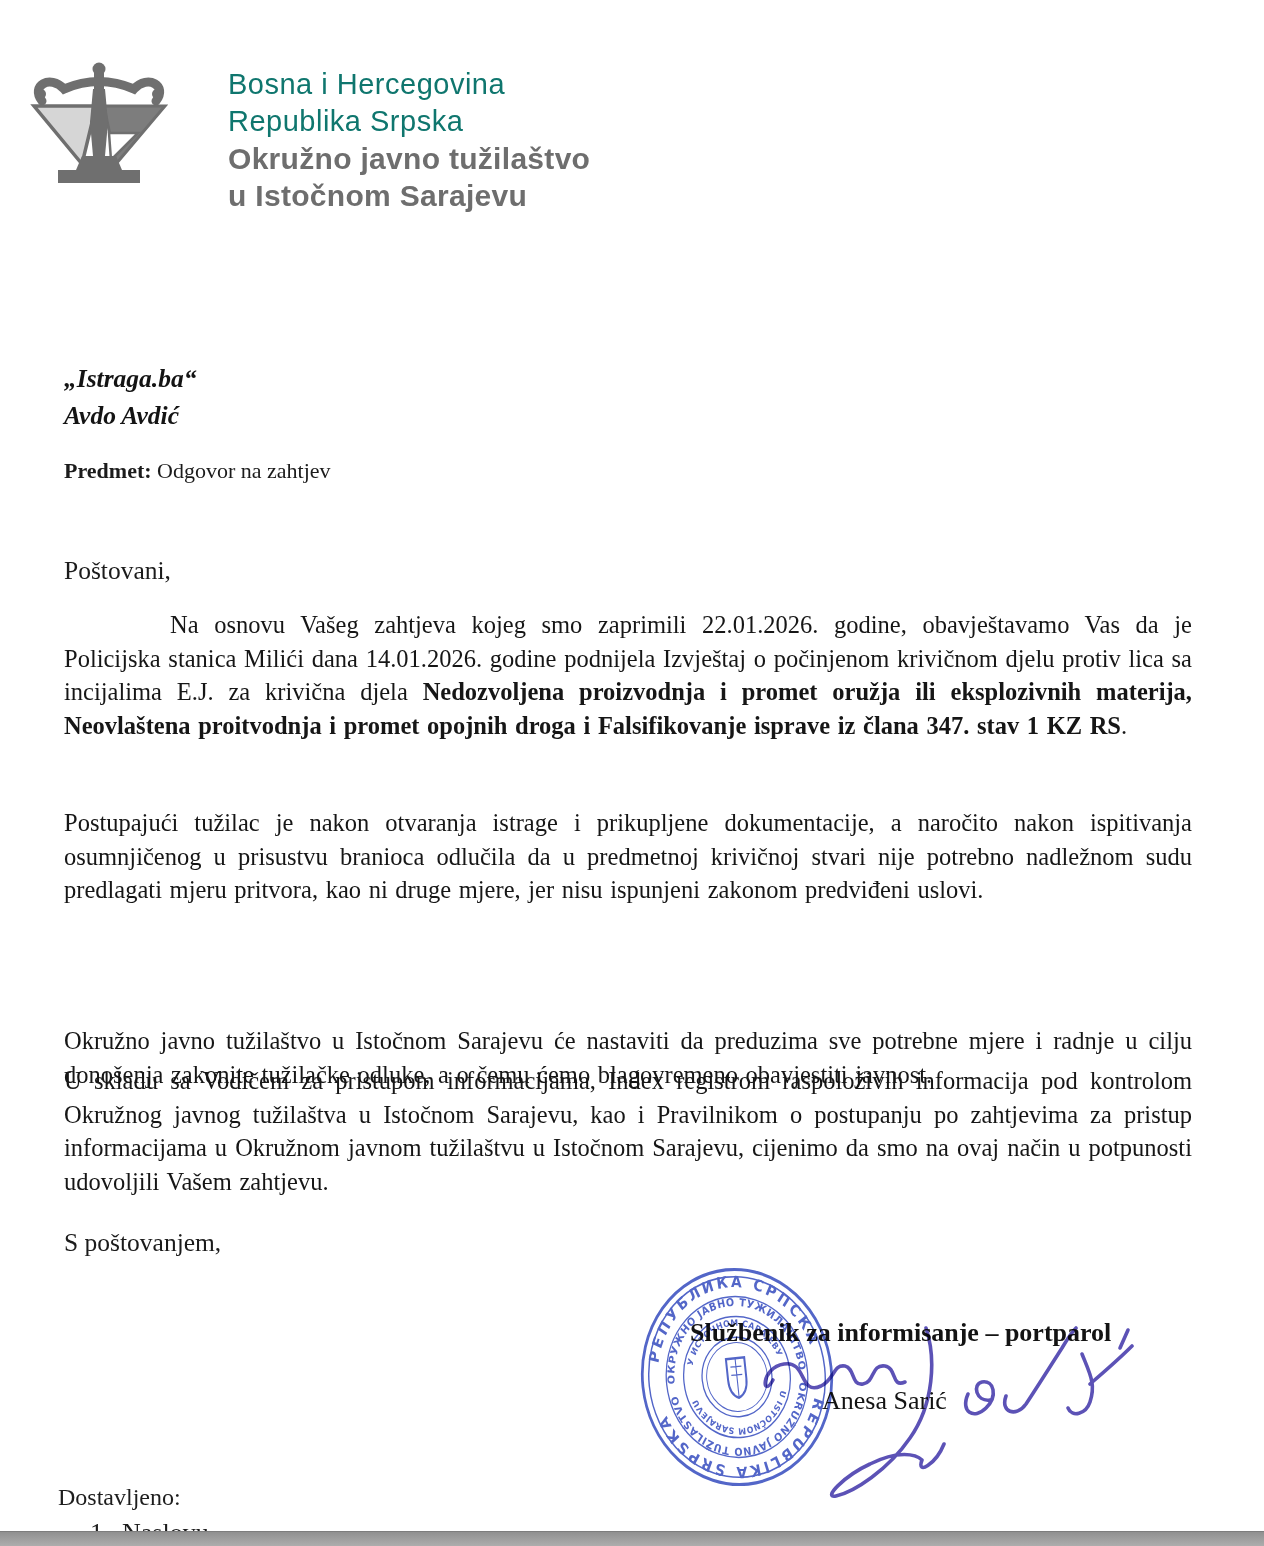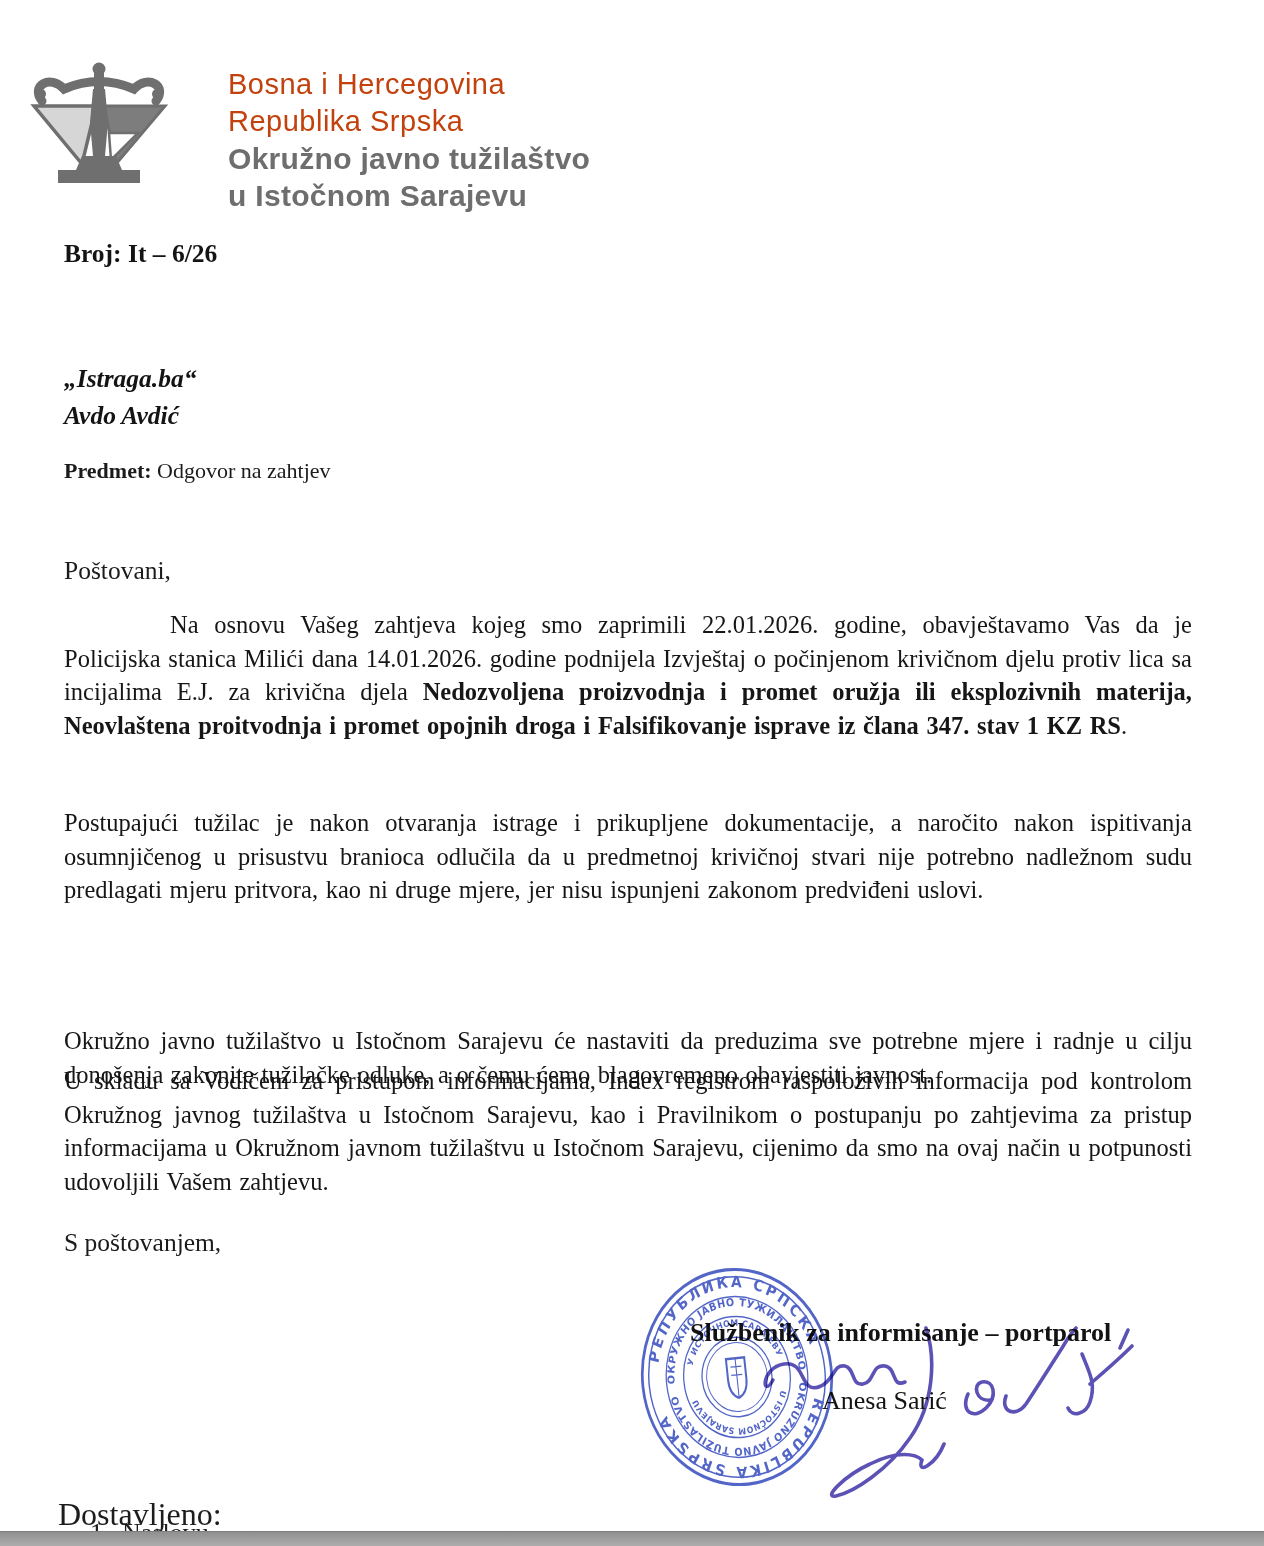--- a/index.html
+++ b/index.html
@@ -6,21 +6,21 @@
   html,body { background:#ffffff; }
   body {
     width:1264px; height:1546px; position:relative; overflow:hidden;
     font-family:"Liberation Serif", serif; color:#1b1b1b;
   }
   .abs { position:absolute; }
 
   
   .logo { left:24px; top:60px; width:150px; height:140px; }
   .hdr-text { left:228px; top:66px; font-family:"Liberation Sans", sans-serif; line-height:37px; }
-  .hdr-reg  { font-size:29px; font-weight:400; color:#c2410c; letter-spacing:0.5px; }
+  .hdr-reg  { font-size:29px; font-weight:400; color:#0f766e; letter-spacing:0.5px; }
   .hdr-bold { font-size:30px; font-weight:700; color:#6e6e6e; letter-spacing:0.3px; }
 
   
   .refblock { left:64px; top:236px; font-size:25.5px; font-weight:700; line-height:35px; color:#141414; }
 
   
   .recipient { left:64px; top:360px; font-size:25.5px; font-weight:700; line-height:37px; color:#141414;font-style:italic; }
 
   .subject { left:64px; top:458px; font-size:22px; color:#1b1b1b; }
   .subject b { font-weight:700; }
@@ -43,21 +43,21 @@
   .stamp {
     left:636px; top:1262px; width:202px; height:230px;
     mix-blend-mode:multiply; opacity:0.88; transform:rotate(-6deg); z-index:3;
   }
   .sig-title { left:690px; top:1318px; font-size:26px; font-weight:700; color:#131313; z-index:2; }
   .sig-name  { left:822px; top:1386px; font-size:26px; font-weight:400; color:#131313; z-index:2; }
   .signature { left:758px; top:1322px; width:392px; height:188px;
     mix-blend-mode:multiply; opacity:0.9; z-index:4; }
 
   
-  .delivered { left:58px; top:1484px; font-size:32px; color:#1d1d1d;margin-top:12px; }
+  .delivered { left:58px; top:1484px; font-size:24px; color:#1d1d1d; }
   .delivered-item { left:90px; top:1518px; font-size:26px; color:#1d1d1d; }
   .delivered-item .num { display:inline-block; width:32px; }
 
   .scan-bar {
     left:0; top:1531px; width:1264px; height:15px;
     background:linear-gradient(#909090, #adadad);
     border-top:1px solid #7d7d7d; z-index:10;
   }
 
   .stamp text, .stamp textPath {
@@ -84,21 +84,20 @@
   </svg>
 
   <div class="abs hdr-text">
     <div class="hdr-reg">Bosna i Hercegovina</div>
     <div class="hdr-reg">Republika Srpska</div>
     <div class="hdr-bold">Okružno javno tužilaštvo</div>
     <div class="hdr-bold">u Istočnom Sarajevu</div>
   </div>
 
   <div class="abs refblock">
-    <div>Broj: It – 6/26</div>
   </div>
 
   <div class="abs recipient">
     <div>„Istraga.ba“</div>
     <div>Avdo Avdić</div>
   </div>
 
   <div class="abs subject">
     <b>Predmet:</b><span> Odgovor na zahtjev</span>
   </div>

